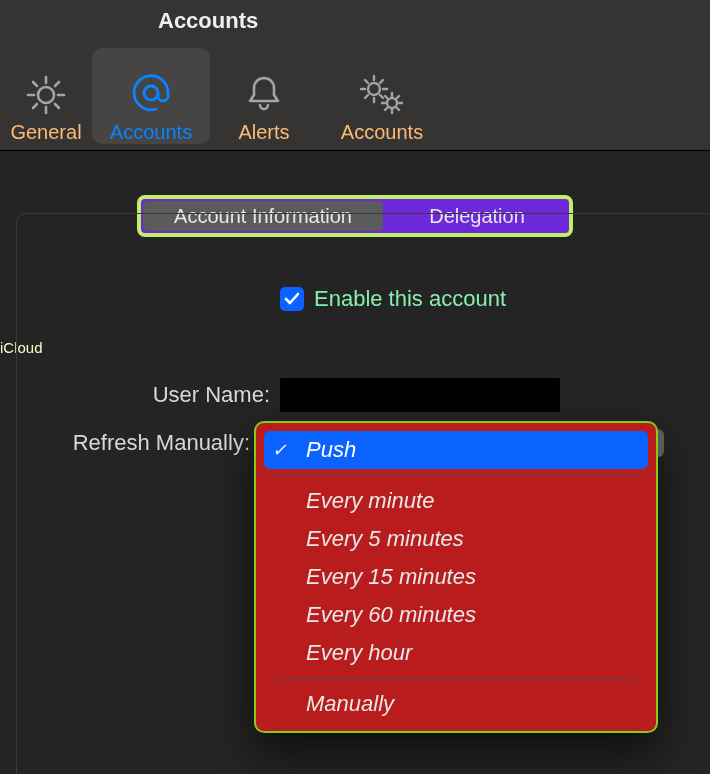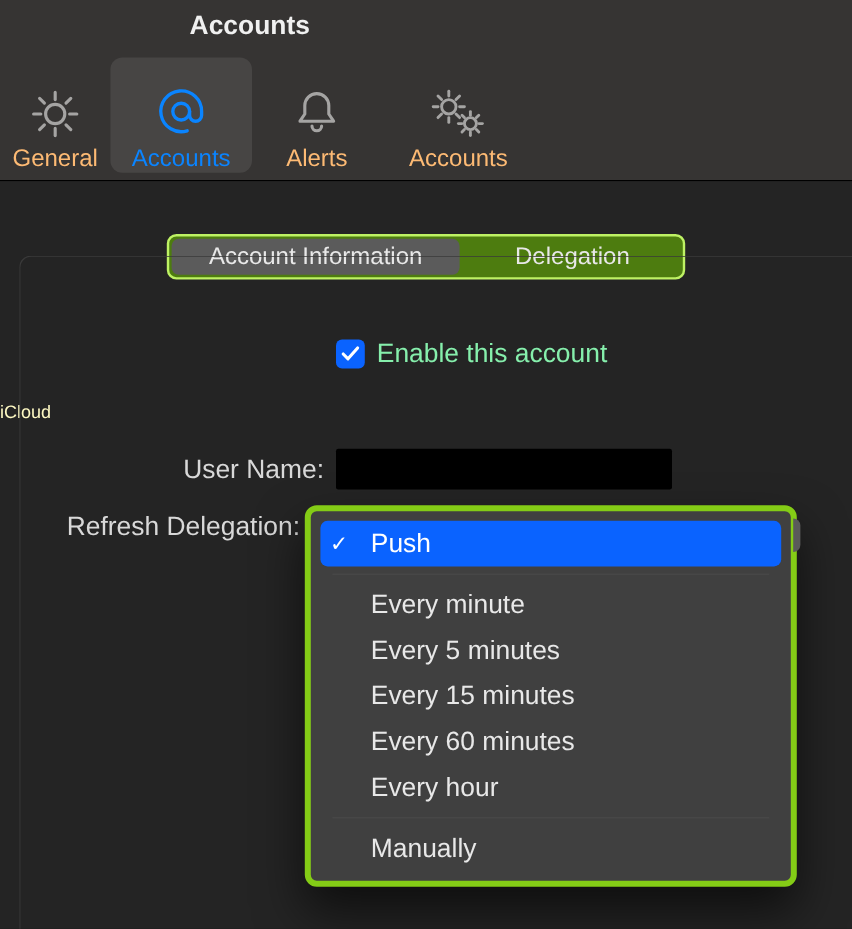--- a/index.html
+++ b/index.html
@@ -78,22 +78,22 @@
     position: relative;
     padding-top: 44px;
   }
 
   .seg-wrap {
     display:flex;
     justify-content:center;
   }
   .seg {
     display: flex;
-    background: #4d7c0f;
-    border: 2px solid #bef264;
+    background: #6d28d9;
+    border: 4px solid #bef264;
     border-radius: 8px;
     overflow: hidden;
     height: 34px;
   }
   .seg .seg-item {
     display:flex;
     align-items:center;
     justify-content:center;
     font-size: 20px;
     padding: 0 20px;
@@ -157,25 +157,26 @@
     background: #000;
     border-radius: 2px;
   }
 
   
   .dropdown {
     position: absolute;
     left: 254px;
     top: 270px;
     width: 400px;
-    background: #404040;
-    border: 5px solid #84cc16;
+    background: #b91c1c;
+    border: 2px solid #84cc16;
     border-radius: 10px;
     box-shadow: 0 20px 40px rgba(0,0,0,0.6);
     padding: 8px 0;
+    font-style: italic;
   }
   .dropdown .mitem {
     display:flex;
     align-items:center;
     height: 38px;
     font-size: 22px;
     color: #e8e8e8;
     padding-left: 28px;
     margin: 0 8px;
     border-radius: 6px;
@@ -336,21 +337,21 @@
     <div class="form-row">
       <div class="val">iCloud</div>
     </div>
 
     <div class="form-row">
       <div class="lbl">User Name:</div>
       <div class="username-val"></div>
     </div>
 
     <div class="form-row">
-      <div class="lbl" style="width:260px">Refresh Delegation:</div>
+      <div class="lbl" style="width:260px">Refresh Manually:</div>
     </div>
   </div>
 
   <div class="dropdown">
     <div class="dropdown-edge"></div>
 
     <div class="mitem selected">
       <span class="mtxt">Push</span>
     </div>
     <div class="msep"></div>

